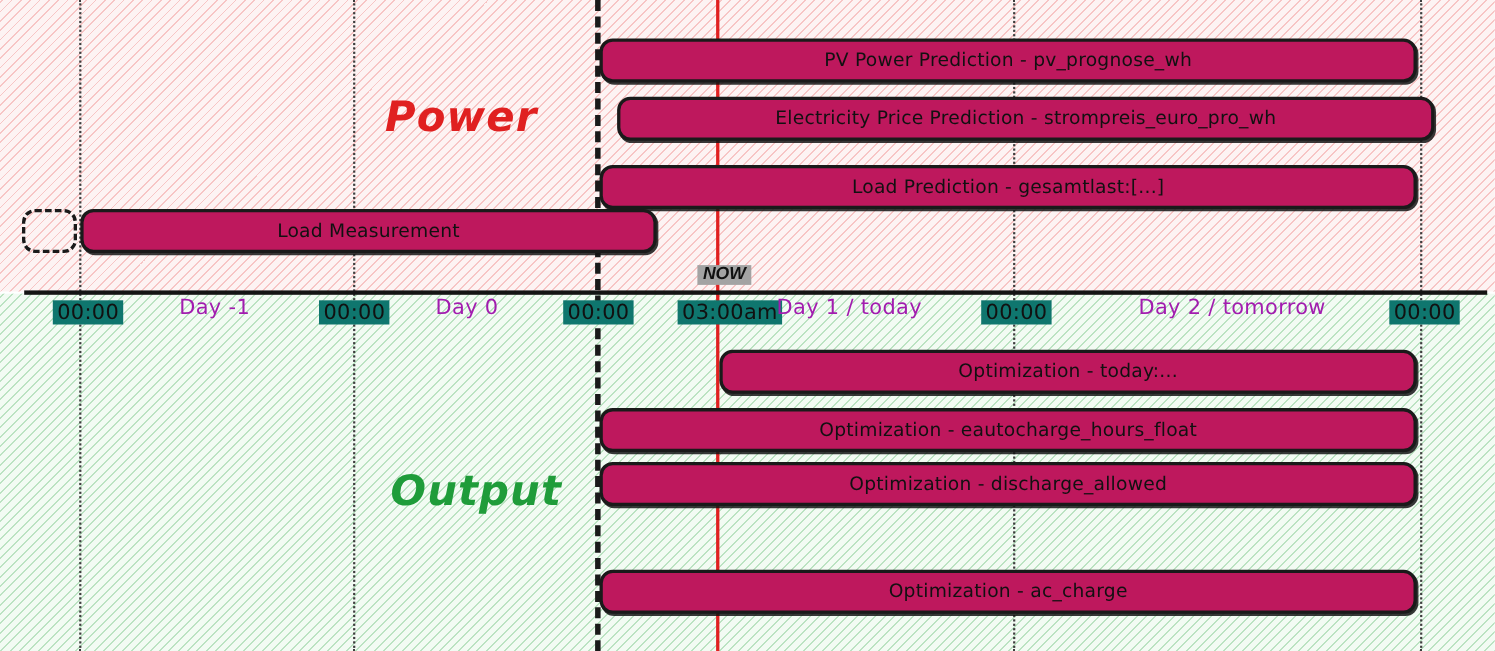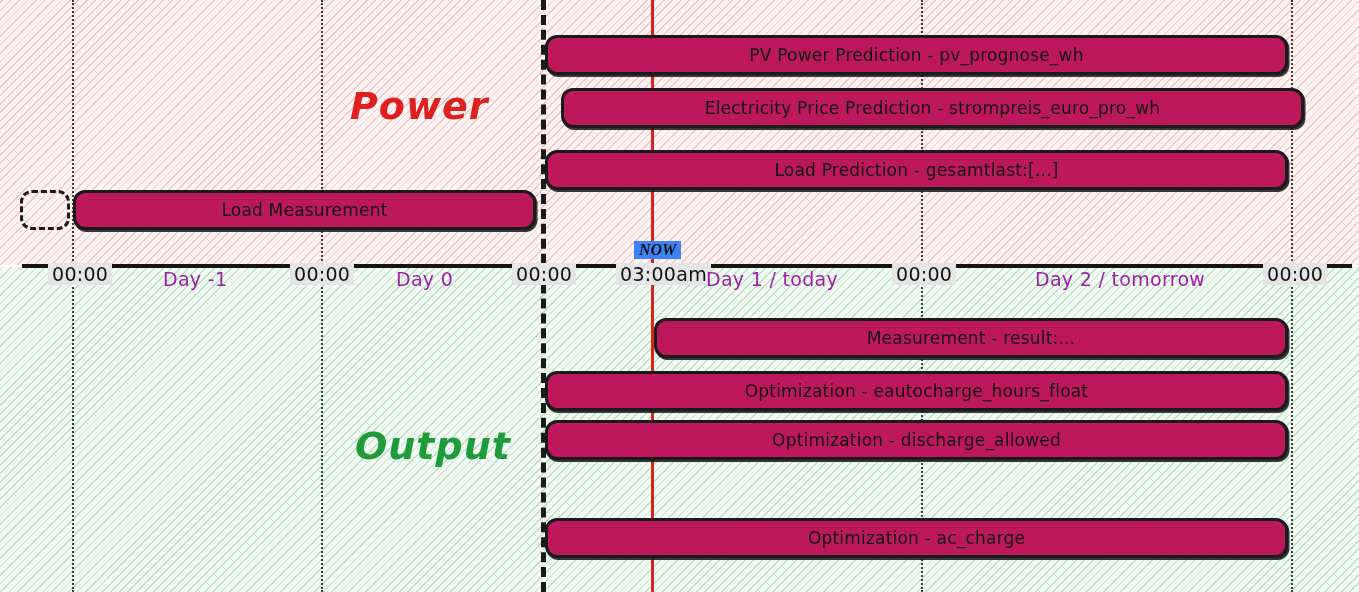--- a/index.html
+++ b/index.html
@@ -71,48 +71,48 @@
     left: 22px;
     top: 264px;
     width: 1330px;
     height: 0;
     border-top: 4px solid #141414;
   }
 
   
   .tick {
     position: absolute;
-    top: 263px;
+    top: 273px;
     font-family: "DejaVu Sans", sans-serif;
     font-size: 19px;
     color: #111111;
-    background: #e5e5e5;
+    background: #0f766e;
     padding: 0 4px;
     white-space: nowrap;
     letter-spacing: 0.3px;
   }
   .daylabel {
     position: absolute;
     top: 268px;
     font-family: "DejaVu Sans", sans-serif;
     font-size: 19px;
     color: #a21caf;
     white-space: nowrap;
     letter-spacing: 0.3px;
   }
 
   .now-label {
     position: absolute;
     top: 241px;
-    font-family: Liberation Serif, serif;
+    font-family: Liberation Sans, sans-serif;
     font-size: 16px;
     font-style: italic;
     font-weight: bold;
     color: #111111;
-    background: #3b82f6;
+    background: #a3a3a3;
     padding: 0 5px;
     white-space: nowrap;
   }
 
   
   .section-title {
     position: absolute;
     font-family: "DejaVu Sans", sans-serif;
     font-size: 38px;
     font-style: italic;
@@ -191,26 +191,26 @@
 
   <div class="bar" style="left:545px; top:35px; width:743px;">
     <span class="bar-label">PV Power Prediction - pv_prognose_wh</span>
   </div>
   <div class="bar" style="left:561px; top:88px; width:743px;">
     <span class="bar-label">Electricity Price Prediction - strompreis_euro_pro_wh</span>
   </div>
   <div class="bar" style="left:545px; top:150px; width:743px;">
     <span class="bar-label">Load Prediction - gesamtlast:[...]</span>
   </div>
-  <div class="bar" style="left:73px; top:190px; width:463px;">
+  <div class="bar" style="left:73px; top:190px; width:524px;">
     <span class="bar-label">Load Measurement</span>
   </div>
 
   <div class="bar" style="left:654px; top:318px; width:634px;">
-    <span class="bar-label">Measurement - result:...</span>
+    <span class="bar-label">Optimization - today:...</span>
   </div>
   <div class="bar" style="left:545px; top:371px; width:743px;">
     <span class="bar-label">Optimization - eautocharge_hours_float</span>
   </div>
   <div class="bar" style="left:545px; top:420px; width:743px;">
     <span class="bar-label">Optimization - discharge_allowed</span>
   </div>
   <div class="bar" style="left:545px; top:518px; width:743px;">
     <span class="bar-label">Optimization - ac_charge</span>
   </div>

